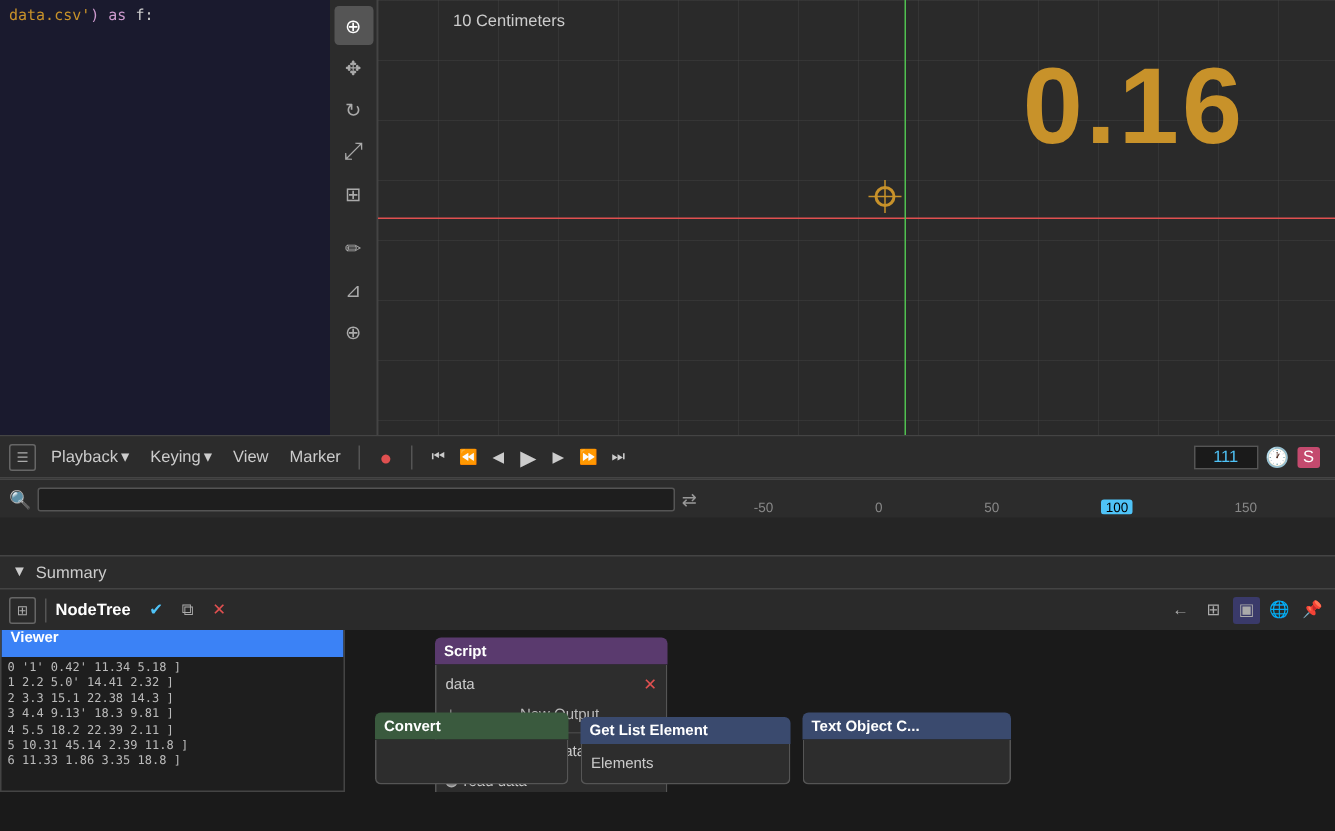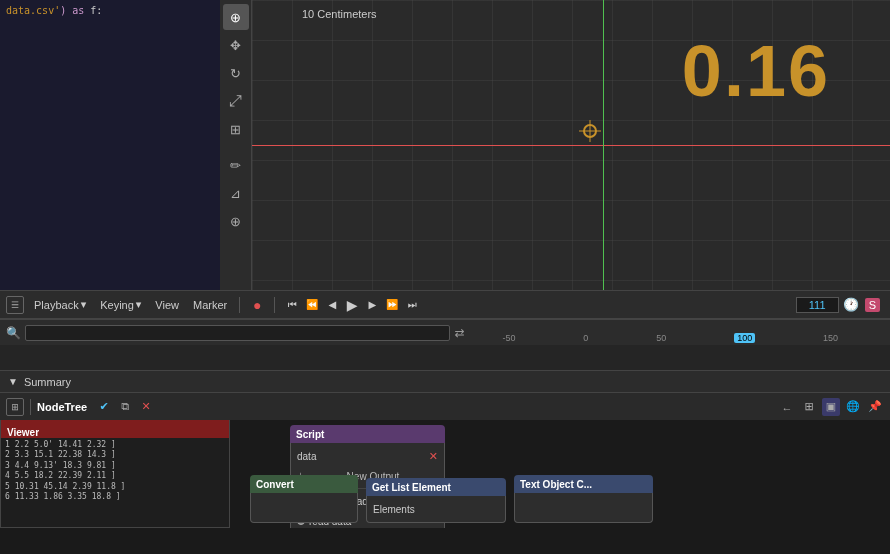--- a/index.html
+++ b/index.html
@@ -301,24 +301,24 @@
     
     .viewer-panel {
       width: 230px;
       background: #1e1e1e;
       border: 1px solid #444;
       border-top: none;
       overflow: hidden;
       flex-shrink: 0;
     }
     .viewer-header {
-      background: #7f1d1d;
+      background: #3b82f6;
       height: 18px;
       display: flex;
-      align-items: flex-end;
+      align-items: flex-start;
       padding: 0 6px;
       font-size: 10px;
       font-weight: bold;
       color: #fff;
     }
     .viewer-subheader {
       background: #2a2a2a;
       height: 16px;
       display: flex;
       align-items: center;
@@ -415,21 +415,21 @@
       bottom: 5px;
       left: 20px;
       right: 5px;
       display: flex;
       gap: 8px;
       align-items: flex-end;
     }
 
     
     .node-convert {
-      width: 108px;
+      width: 129px;
     }
     .node-convert .node-header {
       background: #3a5a3e;
     }
 
     
     .node-getlist {
       width: 140px;
     }
     .node-getlist .node-header {
@@ -579,20 +579,21 @@
   <div class="nodetree-ctrl-btn">📌</div>
 </div>
 
 <div class="bottom-area">
 
   <div class="viewer-panel">
     <div class="viewer-header">
       <span>Viewer</span>
     </div>
     <div class="viewer-content">
+      <div>0  '1'   0.42'  11.34  5.18 ]</div>
       <div>1   2.2   5.0'  14.41  2.32 ]</div>
       <div>2   3.3  15.1   22.38  14.3 ]</div>
       <div>3   4.4   9.13' 18.3   9.81 ]</div>
       <div>4   5.5  18.2   22.39  2.11 ]</div>
       <div>5  10.31  45.14  2.39  11.8 ]</div>
       <div>6  11.33   1.86  3.35  18.8 ]</div>
 
     </div>
   </div>
 

